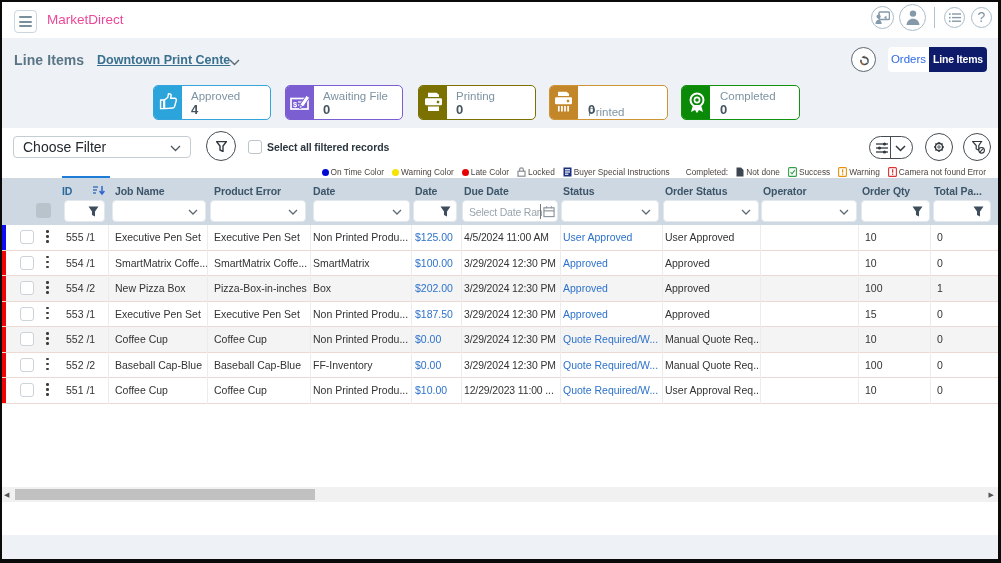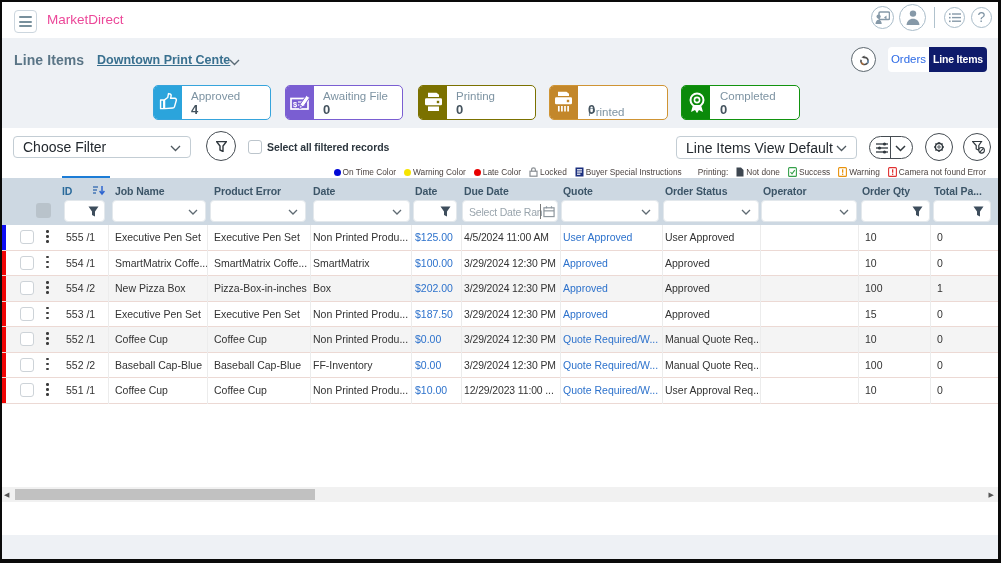--- a/index.html
+++ b/index.html
@@ -217,26 +217,20 @@
           <path d="M1 1 l4.5 4.5 L10 1" fill="none" stroke="#4e585f" stroke-width="1.3"></path>
         </svg>
     </div>
     <div class="circ" style="left:206px; top:3px; width:30px; height:30px; border-color:#454c52;">
       <svg style="position:absolute; left:9px; top:9px;" width="11" height="11" viewBox="0 0 11 11">
           <path d="M0.5 0.5 h10 L7 5 v5.5 l-3-1.5 V5 Z" fill="none" stroke="#30383e" stroke-width="1.4"></path>
         </svg>
     </div>
     <div class="abs" style="left:248px; top:12px; width:14px; height:14px; border:1.5px solid #bcc5cc; border-radius:3px;"></div>
     <div class="abs" style="left:267px; top:13px; font-size:10.5px; letter-spacing:-0.1px; font-weight:bold; color:#2c363e;">Select all filtered records</div>
-    <div class="sel" style="left:676px; top:8px; width:181px; height:23px;">
-        <span class="txt">Line Items View Default</span>
-      <svg style="position:absolute; right:9px; top:8px;" width="11" height="7" viewBox="0 0 11 7">
-          <path d="M1 1 l4.5 4.5 L10 1" fill="none" stroke="#4e585f" stroke-width="1.3"></path>
-        </svg>
-    </div>
     <div class="abs" style="left:869px; top:8px; width:44px; height:23px; border:1px solid #454c52; border-radius:12px; background:#fff;">
       <svg style="position:absolute; left:6px; top:5px;" width="12" height="12" viewBox="0 0 12 12">
         <g stroke="#30383e" stroke-width="1.3">
             <line x1="0" y1="2" x2="12" y2="2"></line>
             <line x1="0" y1="6" x2="12" y2="6"></line>
             <line x1="0" y1="10" x2="12" y2="10"></line>
           </g>
         <g fill="#30383e">
             <circle cx="8.5" cy="2" r="1.6"></circle>
             <circle cx="3.5" cy="6" r="1.6"></circle>
@@ -275,21 +269,21 @@
       <span class="it"><svg width="9" height="10" viewBox="0 0 9 10">
             <rect x="1" y="4.2" width="7" height="5" fill="none" stroke="#8a8f94" stroke-width="1.2"></rect>
             <path d="M2.6 4.2 V2.8 a1.9 1.9 0 0 1 3.8 0 V4.2" fill="none" stroke="#8a8f94" stroke-width="1.2"></path>
           </svg>Locked</span>
       <span class="it"><svg width="9" height="10" viewBox="0 0 9 10">
             <rect x="0.5" y="0.5" width="8" height="9" fill="#1b2f7e"></rect>
             <rect x="2" y="2.2" width="5" height="1.2" fill="#fff"></rect>
             <rect x="2" y="4.4" width="5" height="1.2" fill="#fff"></rect>
             <rect x="2" y="6.6" width="3.4" height="1.2" fill="#fff"></rect>
           </svg>Buyer Special Instructions</span>
-      <span class="it" style="margin-left:8px;">Printing:</span>
+      <span class="it" style="margin-left:8px;">Completed:</span>
       <span class="it"><svg width="8" height="10" viewBox="0 0 8 10">
             <path d="M0.5 0.5 h4.5 l2.5 2.5 v6.5 h-7 Z" fill="#3d4650"></path>
           </svg>Not done</span>
       <span class="it"><svg width="9" height="10" viewBox="0 0 9 10">
             <rect x="0.6" y="0.6" width="7.8" height="8.8" rx="1" fill="none" stroke="#35a04a" stroke-width="1.1"></rect>
             <path d="M2.5 5 l1.5 1.8 L6.8 3.2" fill="none" stroke="#35a04a" stroke-width="1.1"></path>
           </svg>Success</span>
       <span class="it"><svg width="9" height="10" viewBox="0 0 9 10">
             <rect x="0.6" y="0.6" width="7.8" height="8.8" rx="1" fill="none" stroke="#e8920c" stroke-width="1.1"></rect>
             <rect x="4" y="2.3" width="1.3" height="3.4" fill="#e8920c"></rect>
@@ -313,21 +307,21 @@
           <line x1="1" y1="5" x2="5" y2="5"></line>
           <line x1="1" y1="8" x2="4" y2="8"></line>
         </g>
       <path d="M10 1 v7 M7.6 6 l2.4 3 2.4-3" fill="none" stroke="#2f66d0" stroke-width="1.5"></path>
     </svg>
     <div class="hl" style="left:115px;">Job Name</div>
     <div class="hl" style="left:214px;">Product Error</div>
     <div class="hl" style="left:313px;">Date</div>
     <div class="hl" style="left:415px;">Date</div>
     <div class="hl" style="left:464px;">Due Date</div>
-    <div class="hl" style="left:563px;">Quote</div>
+    <div class="hl" style="left:563px;">Status</div>
     <div class="hl" style="left:665px;">Order Status</div>
     <div class="hl" style="left:763px;">Operator</div>
     <div class="hl" style="left:862px;">Order Qty</div>
     <div class="hl" style="left:934px;">Total Pa...</div>
 
     <div class="inp" style="left:64px; width:41px;">
         <svg style="position:absolute; right:5px; top:5px;" width="11" height="11" viewBox="0 0 11 11">
           <path d="M0.5 0.5 h10 L7 5.5 v5 l-3-1.5 v-3.5 Z" fill="#3d4d5c"></path>
         </svg>
       </div>

